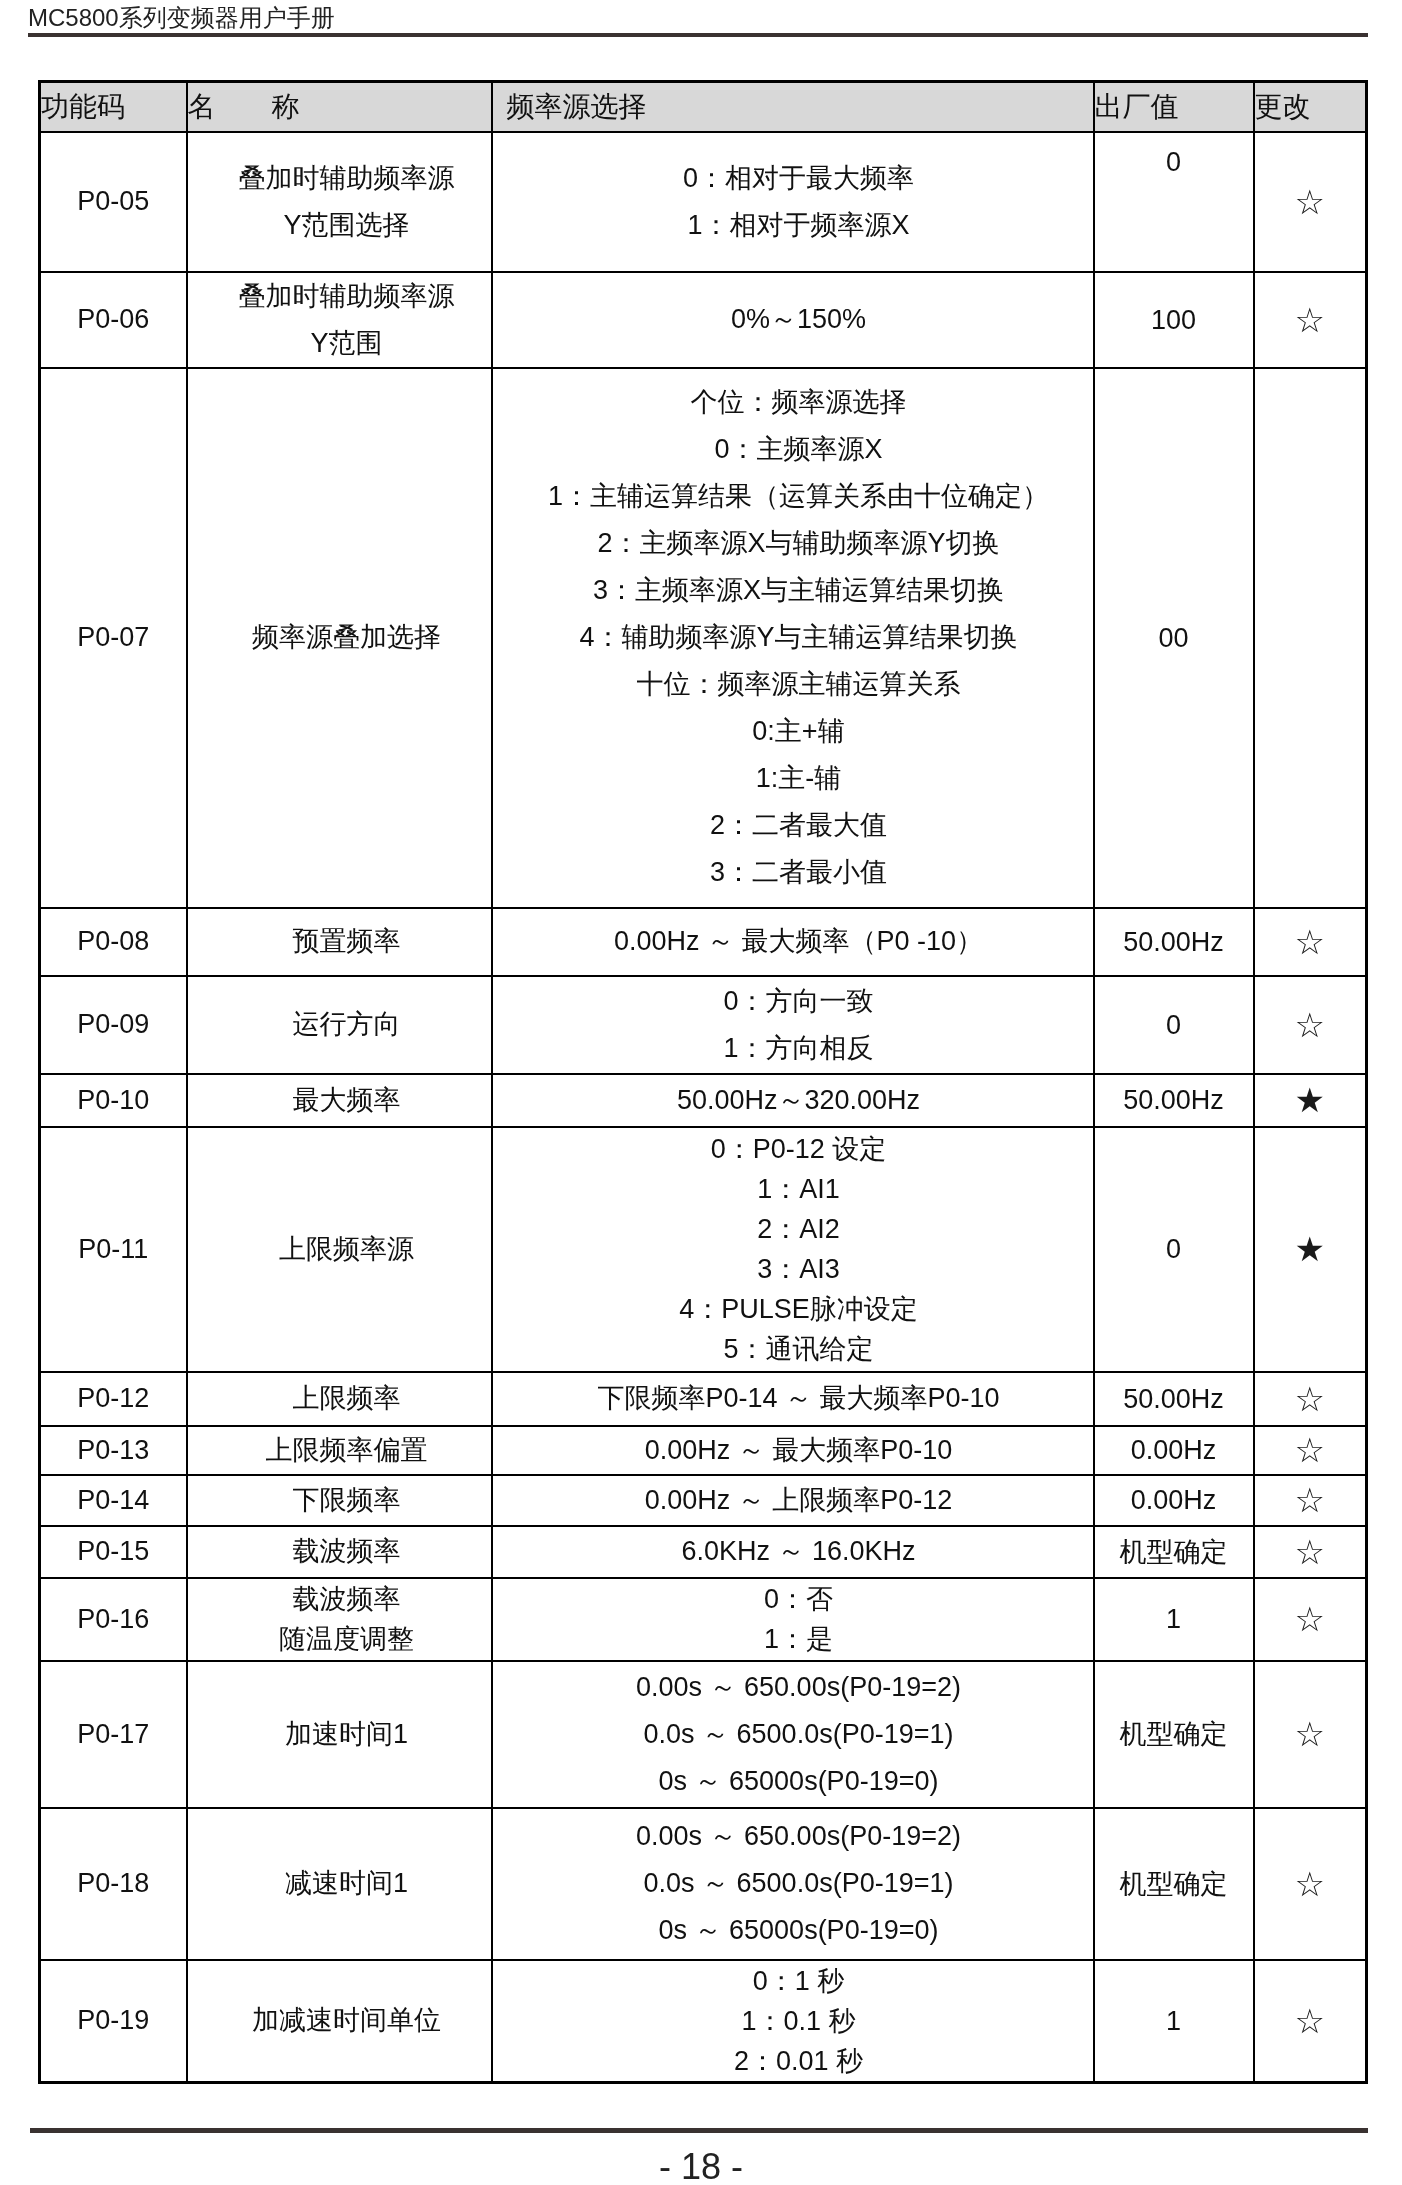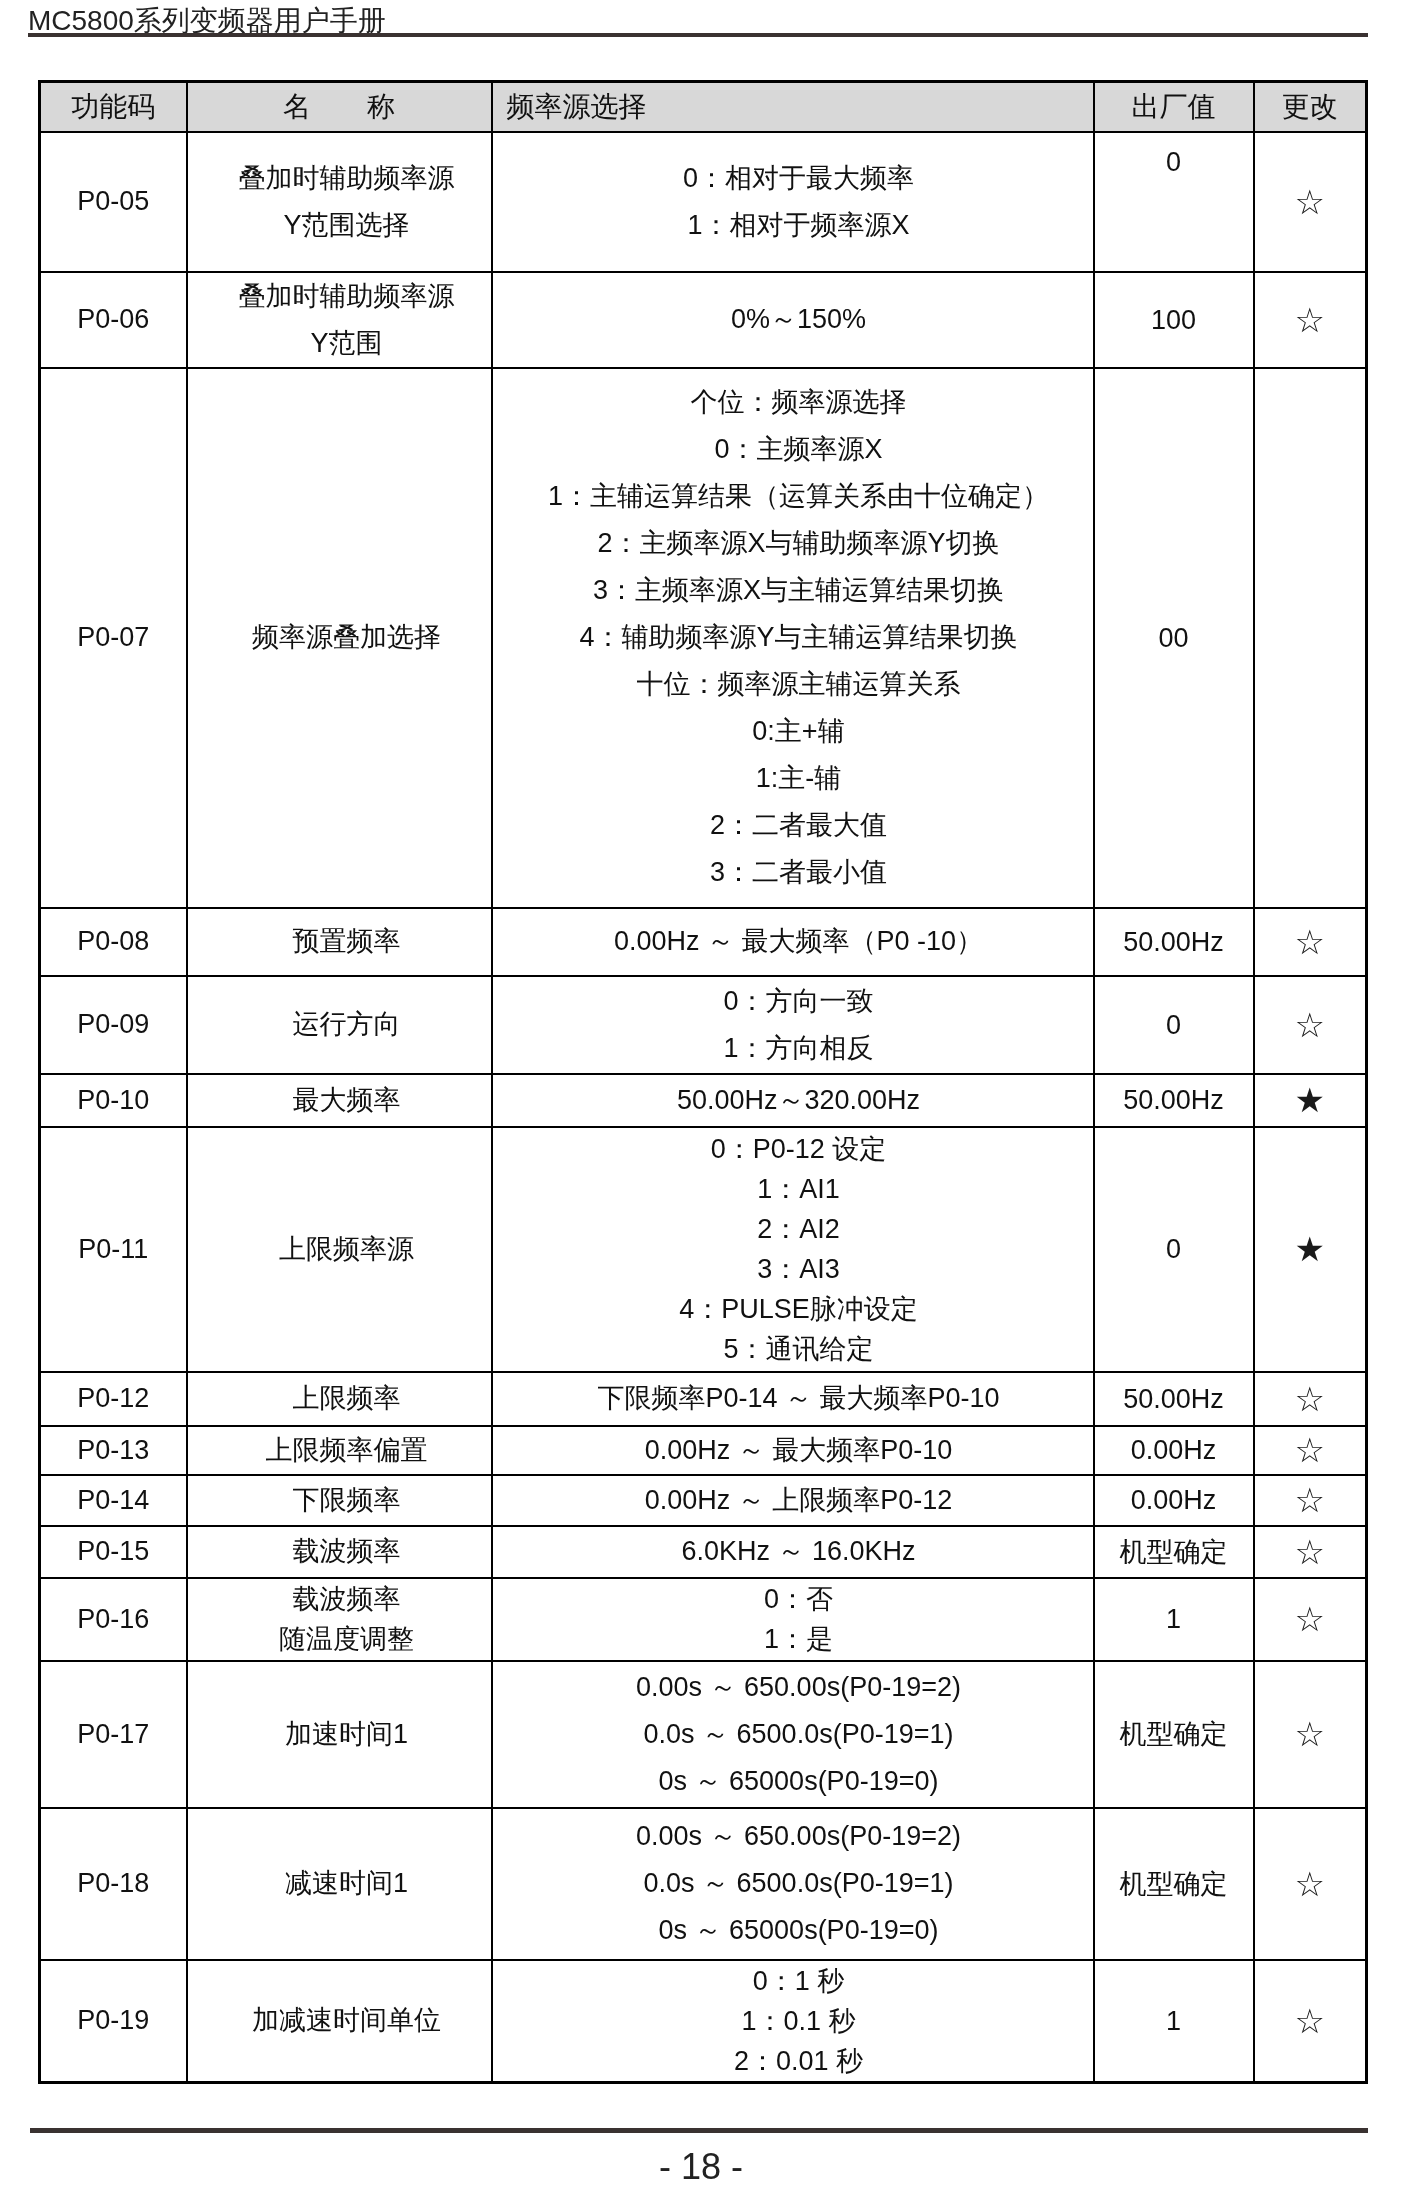--- a/index.html
+++ b/index.html
@@ -12,21 +12,21 @@
     width: 1402px;
     height: 2185px;
     font-family: "Liberation Sans", "DejaVu Sans", sans-serif;
     color: #111;
     overflow: hidden;
   }
   .doc-title {
     position: absolute;
     left: 28px;
     top: 2px;
-    font-size: 28px;
+    font-size: 24px;
     color: #222;
     white-space: nowrap;
   }
   .top-rule {
     position: absolute;
     left: 28px;
     top: 33px;
     width: 1340px;
     height: 4px;
     background: #3a3231;
@@ -43,21 +43,21 @@
   .param-table th, .param-table td {
     border: 2px solid #000;
     font-size: 27px;
     padding: 0;
     overflow: hidden;
   }
   .param-table th {
     background: #d8d8d8;
     font-weight: normal;
     font-size: 28px;
-    text-align: center;
+    text-align: left;
     vertical-align: middle;
   }
   .param-table th.h-range {
     text-align: left;
     padding-left: 14px;
   }
   td.code-cell, td.default-cell, td.change-cell {
     text-align: center;
     vertical-align: middle;
   }

